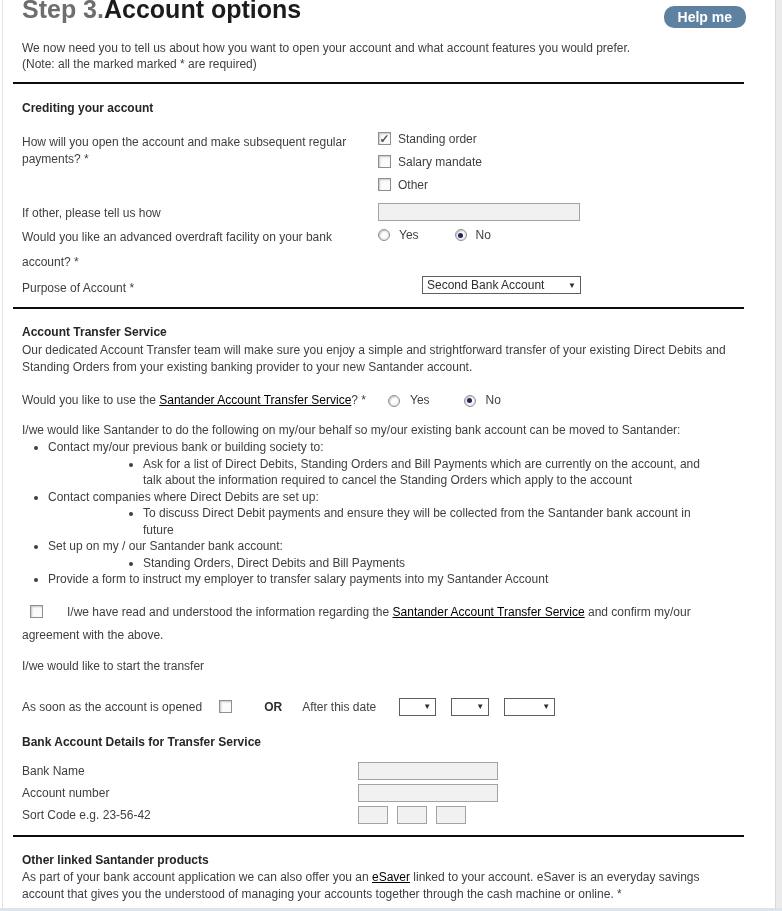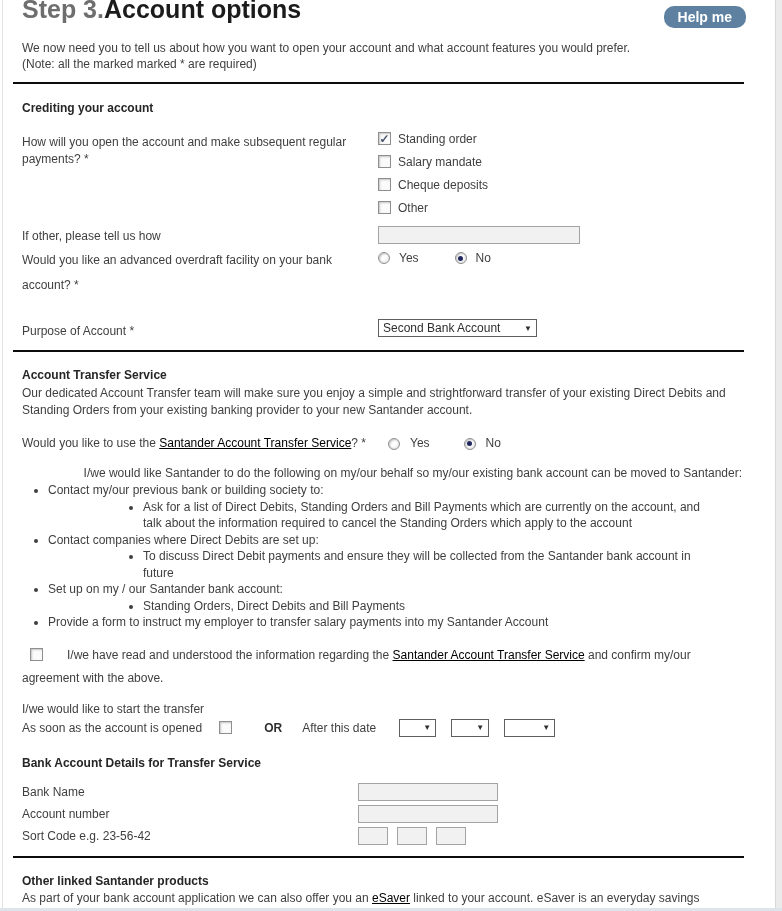--- a/index.html
+++ b/index.html
@@ -76,38 +76,38 @@
   a.lnk { color:#000000; text-decoration:underline; cursor:pointer; }
 
   
   .payments-row { margin-top:17px; }
   .payments-row .label { width:360px; }
   .ifother-row { margin-top:2px; }
   .overdraft-row { margin-top:3px; }
   .overdraft-row .label { width:360px; line-height:25px; padding-top:0; }
   .radio-inline { display:flex; align-items:center; gap:9px; padding-top:3px; }
   .radio-inline .gap { width:18px; }
-  .purpose-row { margin-top:21px; }
+  .purpose-row { margin-top:1px;gap:44px; }
   .purpose-row .label { padding-top:4px; }
 
   .ats-heading { margin-top:16px; }
   .ats-desc { margin-top:3px; line-height:17px; }
   .use-row { margin-top:16px; display:flex; align-items:center; gap:10px; line-height:17px; }
   .use-row .q-gap { width:2px; }
 
-  .bullets-intro { margin-top:13px; line-height:17px;text-align:right; }
+  .bullets-intro { margin-top:13px; line-height:17px; }
   ul.lvl1 { list-style:disc; padding-left:26px; line-height:16.5px; color:#3f3f3f; }
   ul.lvl2 { list-style:disc; padding-left:95px; }
   ul.lvl2 li { padding-right:30px; }
 
   .confirm-block { margin-top:13px; line-height:23px; }
   .confirm-block .cb { margin-left:8px; margin-right:24px; }
 
   .start-label { margin-top:11px; line-height:17px; }
-  .date-row { margin-top:1px; display:flex; align-items:center;gap:8px; }
+  .date-row { margin-top:23px; display:flex; align-items:center;gap:8px; }
   .date-row .asap { margin-right:9px; }
   .date-row .cb { margin-right:24px; }
   .date-row .or { font-weight:bold; margin-right:12px; color:#2e2e2e; }
   .date-row .after { margin-right:15px; }
   .date-row .select { margin-right:7px; }
 
   .bank-heading { margin-top:19px; }
   .bank-rows { margin-top:13px; }
   .bank-row { display:grid; grid-template-columns:336px 1fr; align-items:center; margin-bottom:4px; height:18px; }
   .sort-boxes { display:flex; gap:9px; }
@@ -142,24 +142,20 @@
   <div class="row payments-row">
     <div class="label">How will you open the account and make subsequent regular payments? *</div>
     <div>
       <div class="opt-row">
         <span class="cb checked"></span>
         <span>Standing order</span>
       </div>
       <div class="opt-row">
         <span class="cb"></span>
         <span>Salary mandate</span>
-      </div>
-      <div class="opt-row">
-        <span class="cb"></span>
-        <span>Cheque deposits</span>
       </div>
       <div class="opt-row">
         <span class="cb"></span>
         <span>Other</span>
       </div>
     </div>
   </div>
 
   <div class="row ifother-row">
     <div class="label">If other, please tell us how</div>

